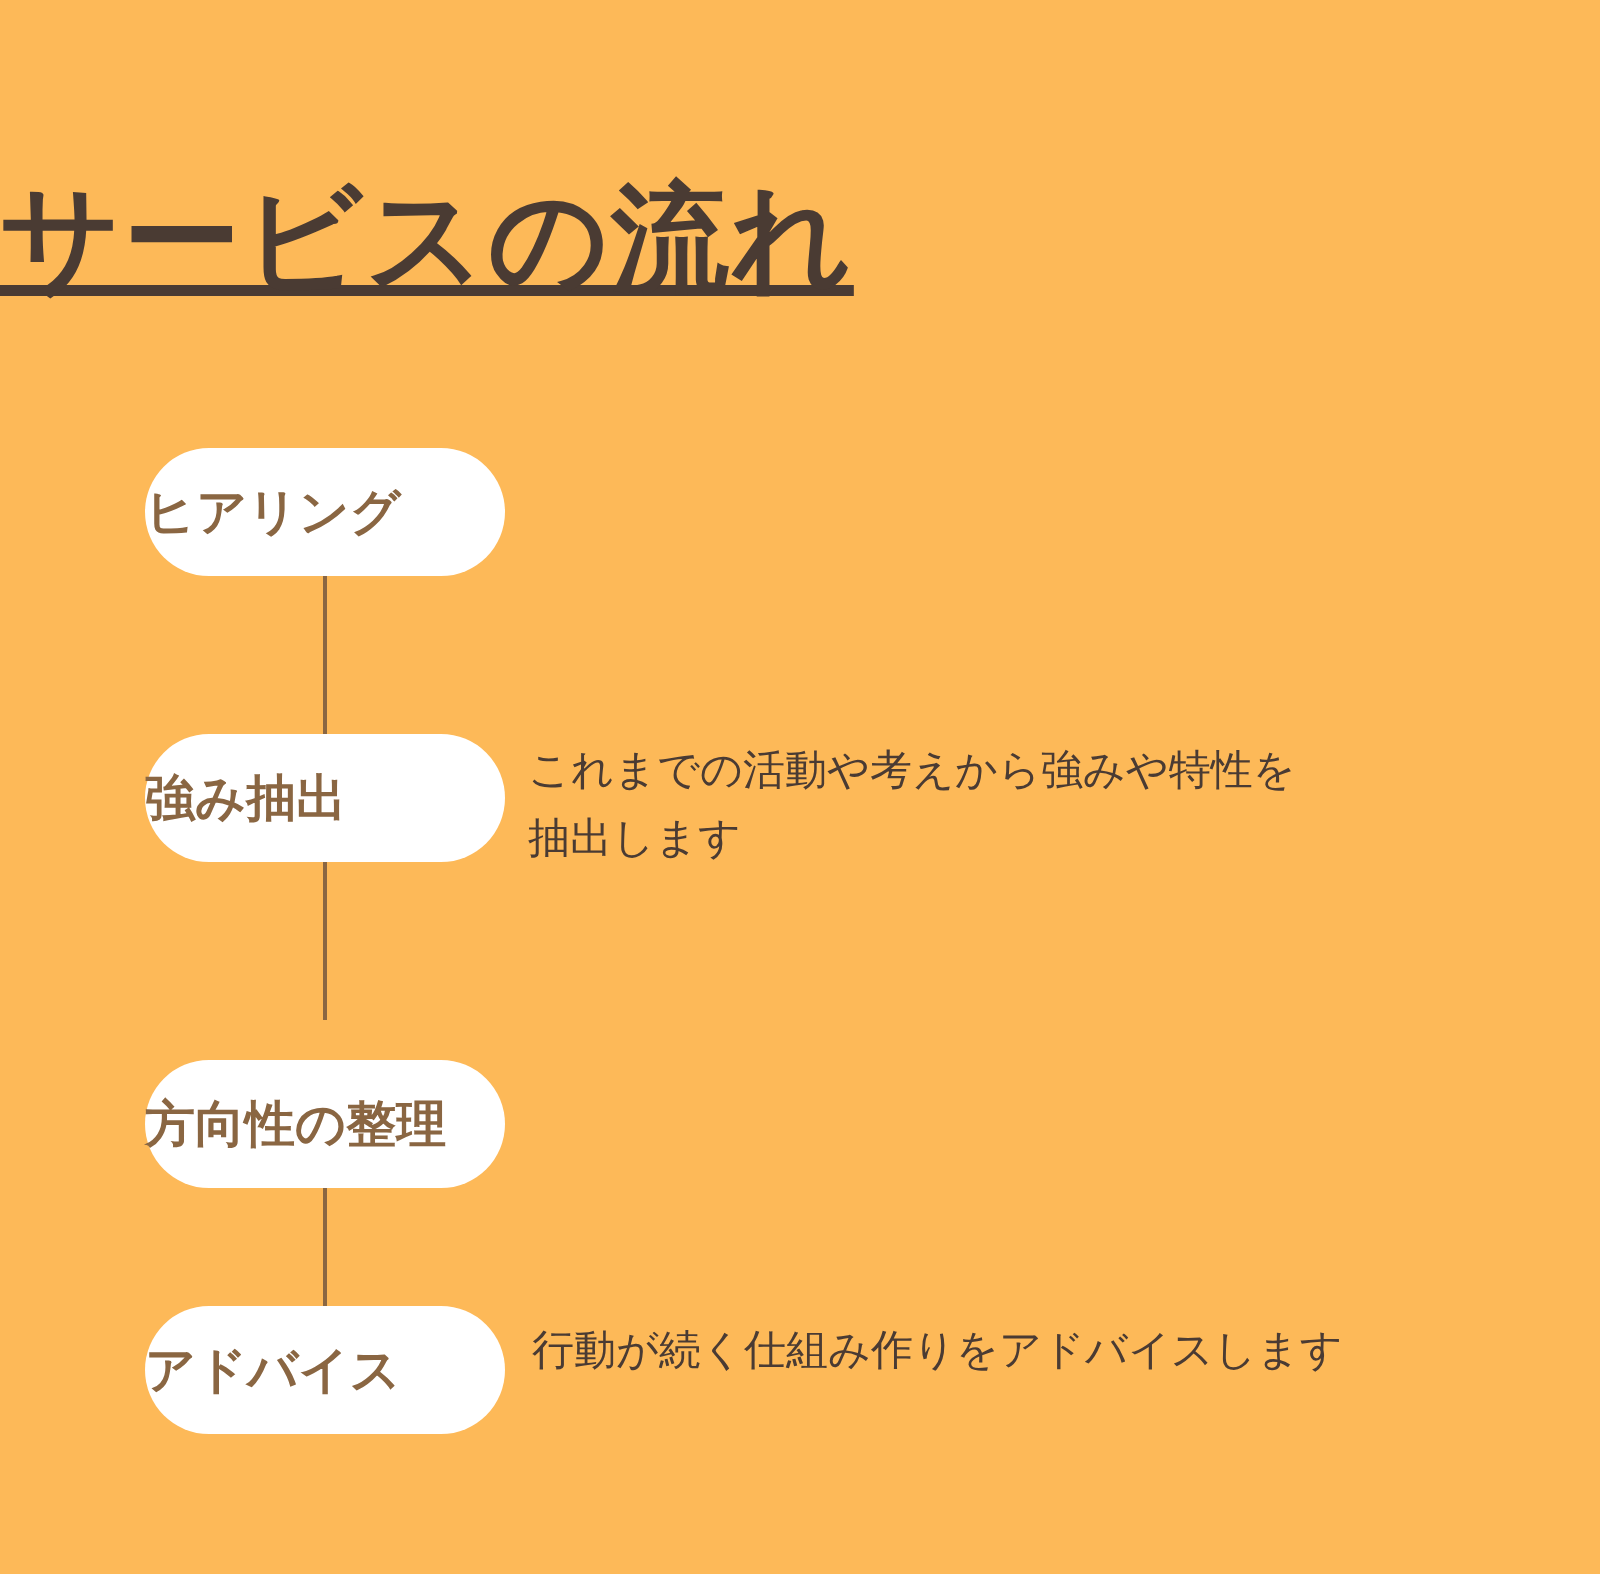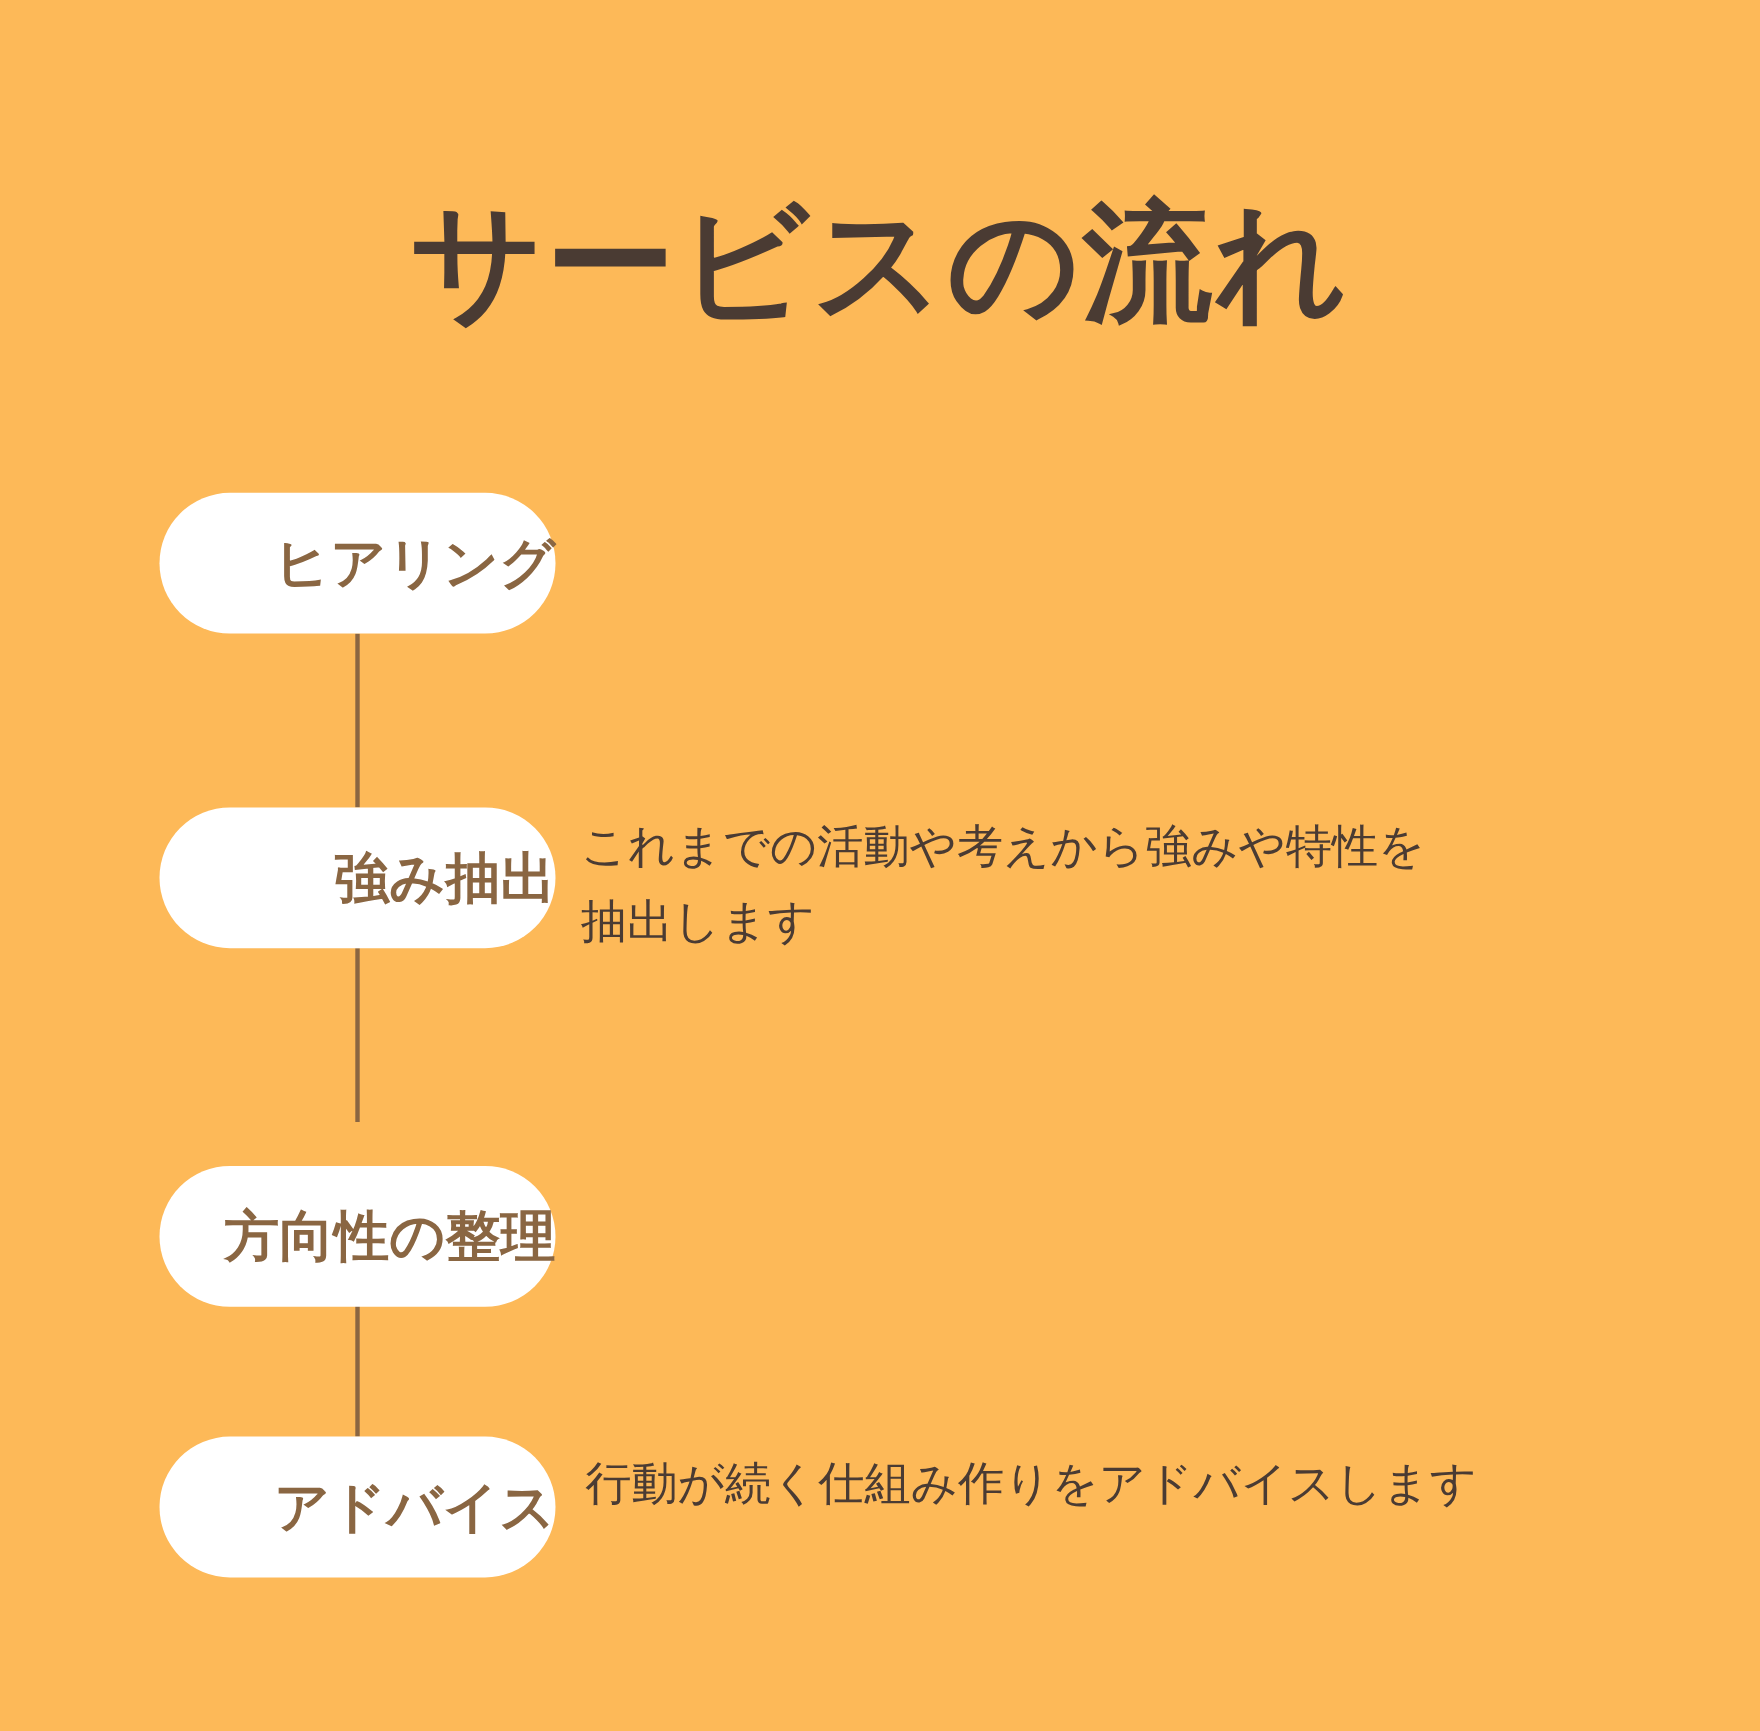--- a/index.html
+++ b/index.html
@@ -7,43 +7,43 @@
     width: 1600px; height: 1574px;
     background: #FDB958;
     position: relative;
     overflow: hidden;
     font-family: "DejaVu Sans", "Liberation Sans", sans-serif;
   }
   .title {
     position: absolute;
     left: 0; width: 1600px;
     top: 168px;
-    text-align: center;
     font-size: 118px;
     font-weight: bold;
     color: #4A3B33;
     letter-spacing: 2px;
     line-height: 140px;
+    text-decoration: underline;
   }
   .connector {
     position: absolute;
     left: 323px;
     width: 4px;
     background: #8A6642;
   }
   .pill {
     position: absolute;
     left: 145px;
     width: 360px;
     height: 128px;
     background: #FFFFFF;
     border-radius: 64px;
     display: flex;
     align-items: center;
-    justify-content: flex-end;
+    justify-content: flex-start;
     font-size: 50px;
     font-weight: bold;
     color: #8A6642;
     white-space: nowrap;
   }
   .desc {
     position: absolute;
     font-size: 42px;
     color: #4A3B33;
     line-height: 68px;

